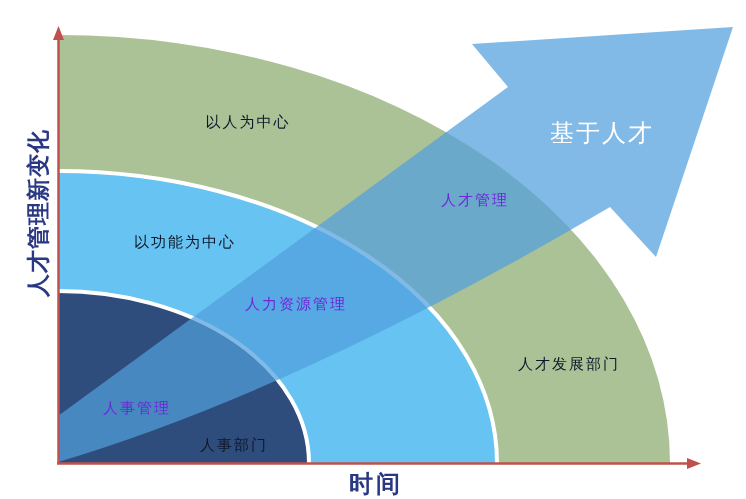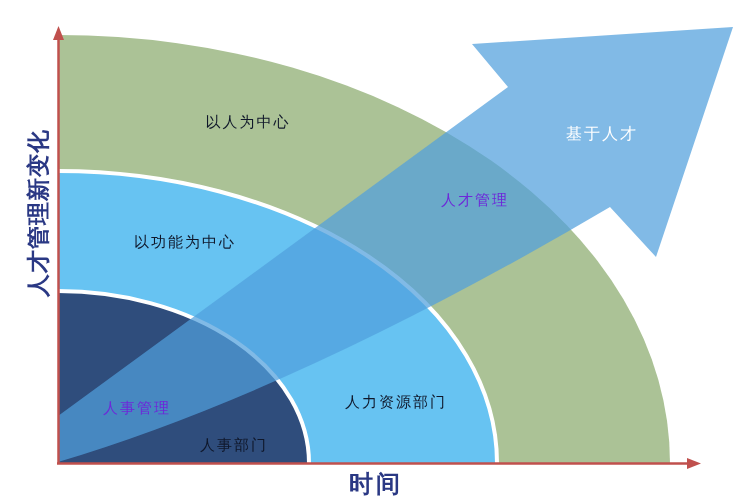--- a/index.html
+++ b/index.html
@@ -15,21 +15,21 @@
   .band-lbl{
     font-family:"Liberation Sans",sans-serif;
     font-size:15px;color:#0f172a;letter-spacing:2px;
   }
   .arrow-lbl{
     font-family:"Liberation Serif",serif;
     font-size:15px;color:#6d28d9;letter-spacing:2px;
   }
   .head-lbl{
     font-family:"Liberation Serif",serif;
-    font-size:16px;line-height:25px;color:#ffffff;text-align:left;letter-spacing:2px;
+    font-size:24px;line-height:25px;color:#ffffff;text-align:left;letter-spacing:2px;
   }
   .axis-lbl{
     font-family:"Liberation Serif",serif;
     font-weight:bold;color:#2a3884;
   }
   .y-axis-lbl{
     left:-49px;top:200px;width:170px;height:26px;
     position:absolute;text-align:center;font-size:23px;letter-spacing:1px;
     transform:rotate(-90deg);
   }
@@ -56,23 +56,24 @@
     <line x1="58.5" y1="464" x2="58.5" y2="37" stroke-width="2.5" stroke="#c0504d"></line>
     <line x1="57" y1="463.5" x2="689" y2="463.5" stroke-width="2.5" stroke="#c0504d"></line>
     <polygon points="58.5,26 53,40 64,40" fill="#c0504d"></polygon>
     <polygon points="701,463.5 687,458 687,469" fill="#c0504d"></polygon>
   </svg>
 
   <div class="lbl band-lbl" style="left:248px;top:122px">以人为中心</div>
   <div class="lbl band-lbl" style="left:185px;top:242px">以功能为中心</div>
 
   <div class="lbl band-lbl" style="left:234px;top:445px">人事部门</div>
-  <div class="lbl band-lbl" style="left:396px;top:402px">人力资源部门</div>
+  <div class="lbl band-lbl" style="left:569px;top:364px">人才发展部门</div>
 
   <div class="lbl arrow-lbl" style="left:137px;top:408px">人事管理</div>
+  <div class="lbl arrow-lbl" style="left:296px;top:304px">人力资源管理</div>
   <div class="lbl arrow-lbl" style="left:475px;top:200px">人才管理</div>
 
   <div class="lbl head-lbl" style="left:602px;top:133px">
     <div>基于人才</div>
   </div>
 
   <div class="axis-lbl y-axis-lbl">人才管理新变化</div>
   <div class="lbl axis-lbl x-axis-lbl">时间</div>
 
 </div>

